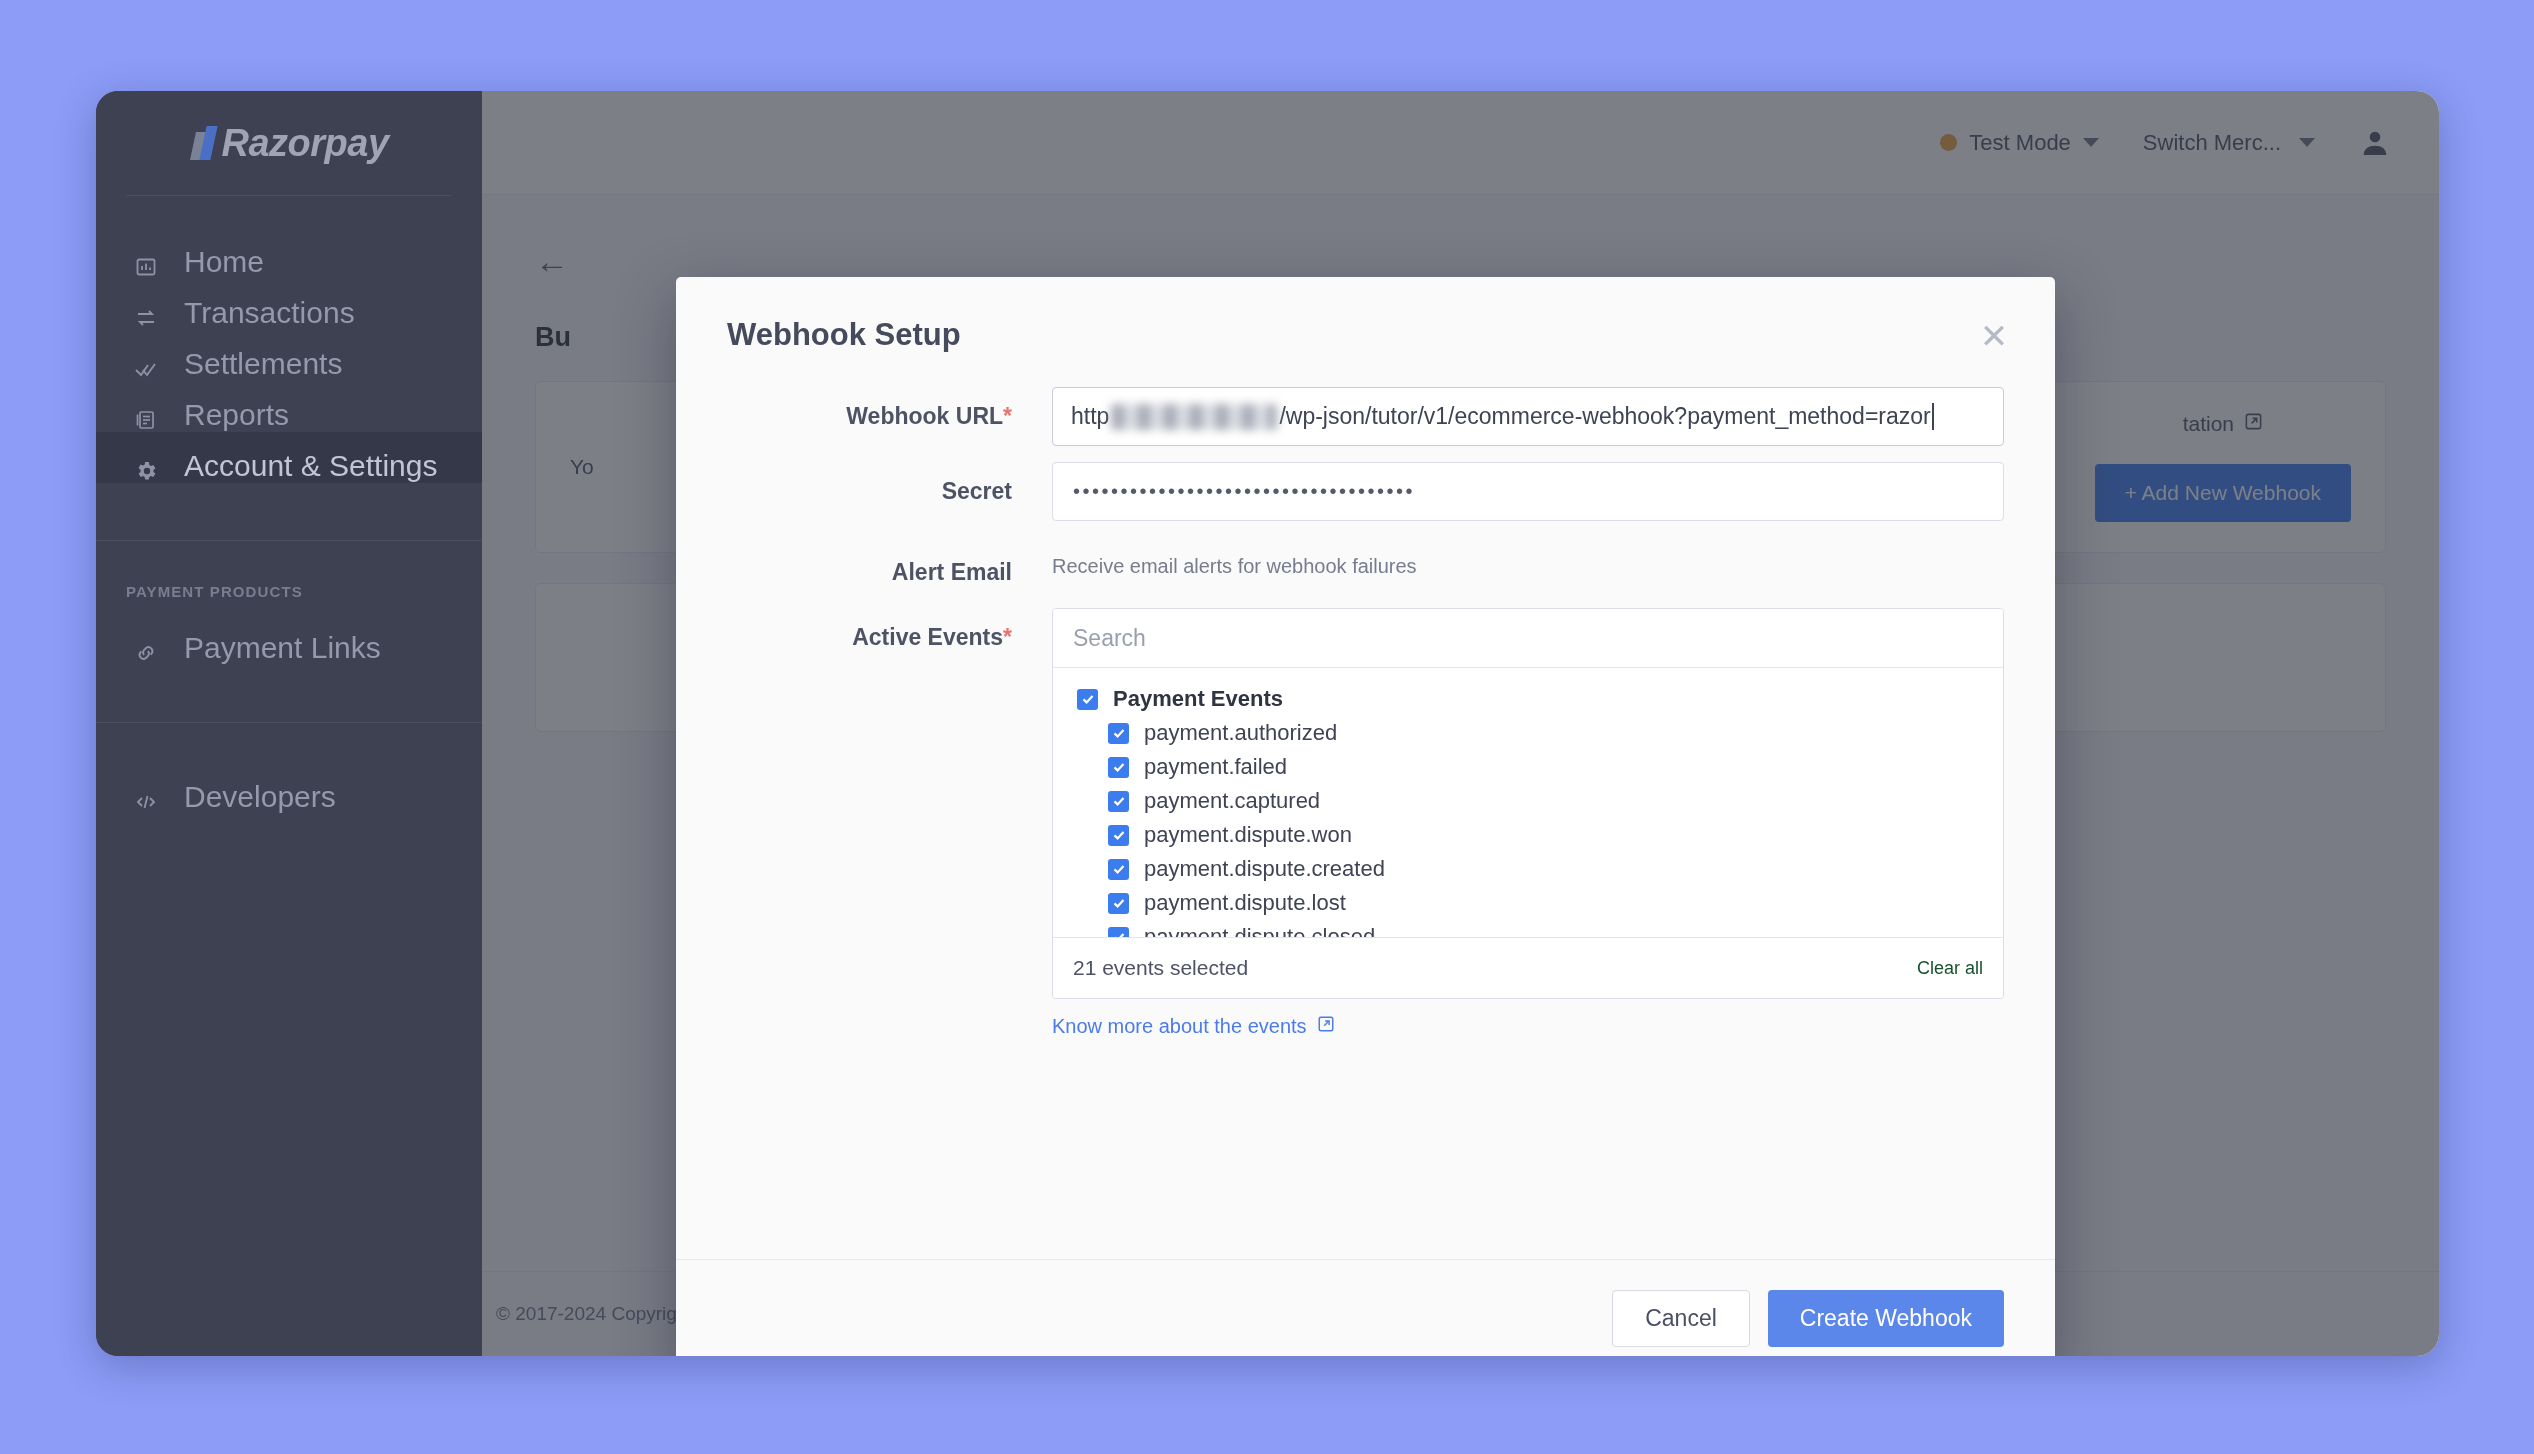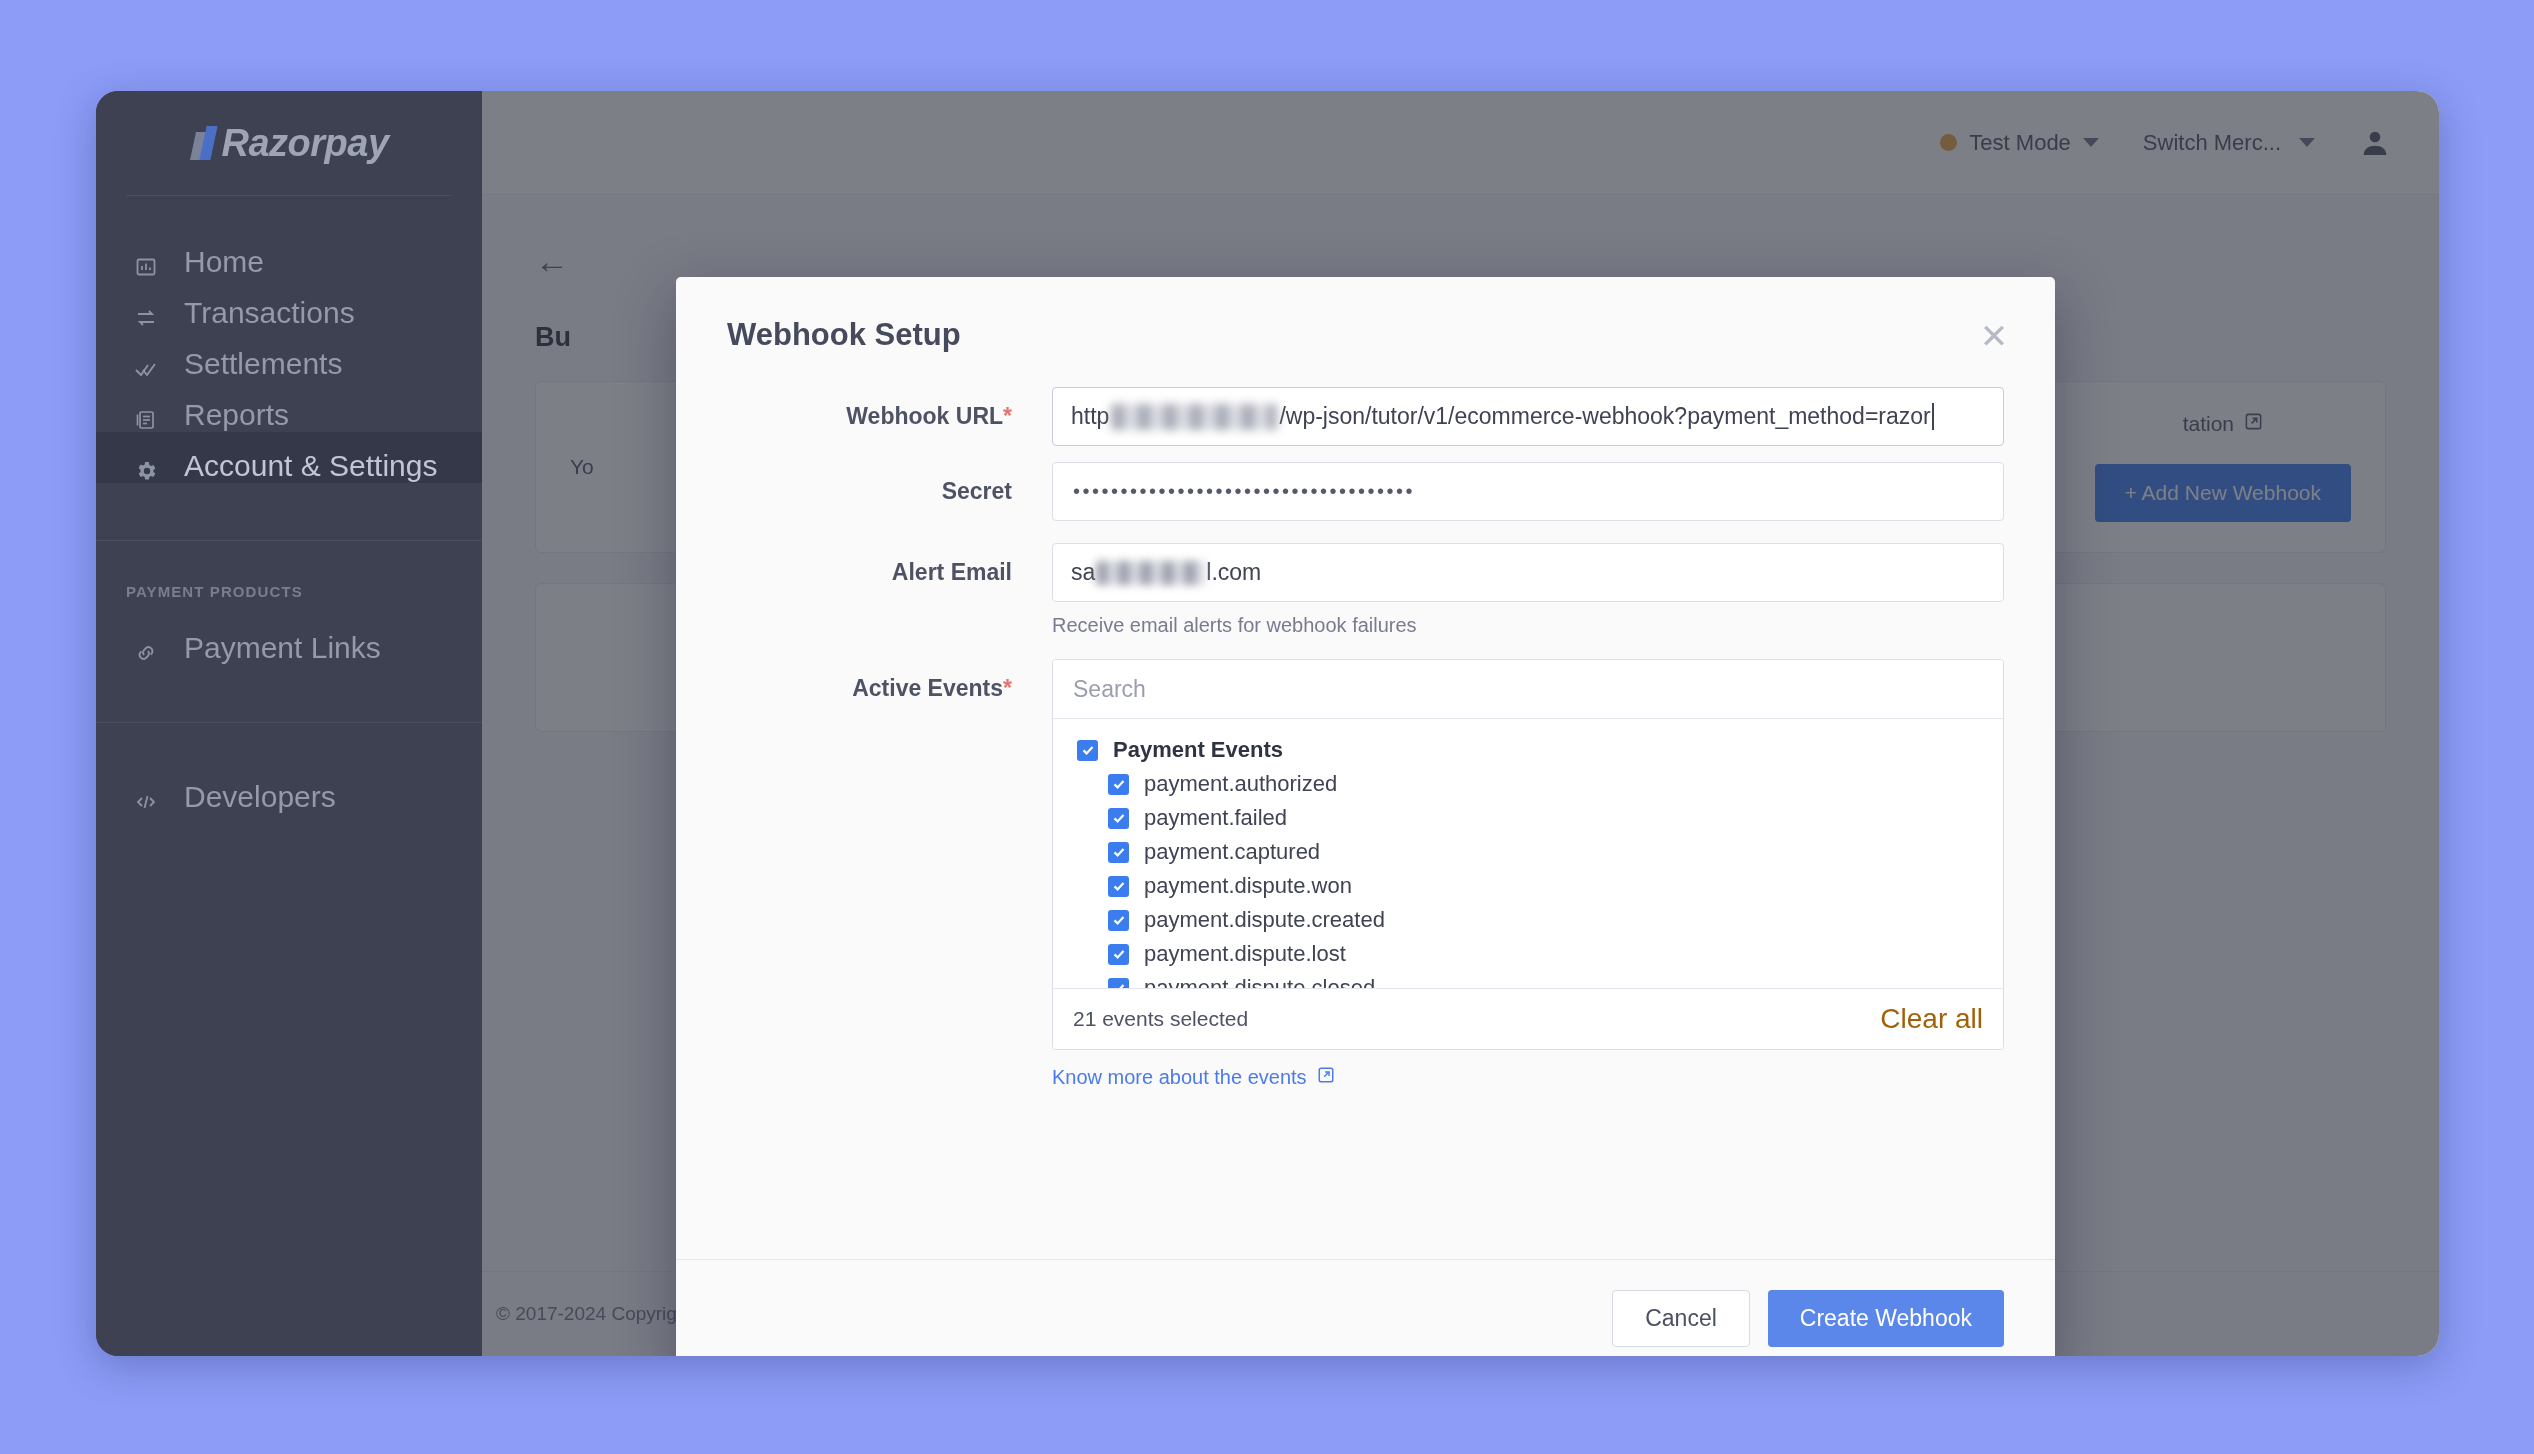--- a/index.html
+++ b/index.html
@@ -219,21 +219,21 @@
   }
   .cb svg { display: block; }
   .event-label { font-size: 22px; color: #3f4353; }
   .event-row.group .event-label { font-weight: bold; color: #2f3342; }
   .events-footer {
     border-top: 1px solid #e3e5ec;
     height: 61px; display: flex; align-items: center; justify-content: space-between;
     padding: 0 20px; background: #fff;
   }
   .events-count { font-size: 21px; color: #4d5265; }
-  .clear-all { font-size: 28px; color: #a16207; cursor: pointer; }
+  .clear-all { font-size: 18px; color: #14532d; cursor: pointer; }
 
   .know-more { margin-top: 16px; }
 
   .modal-footer {
     border-top: 1px solid #e6e7ed;
     height: 117px; flex: 0 0 117px;
     display: flex; align-items: center; justify-content: flex-end;
     gap: 18px; padding-right: 51px;
     background: #fafafa;
   }
@@ -437,25 +437,20 @@
         <div class="field-control">
           <div class="secret-display">
             <span>••••••••••••••••••••••••••••••••••••</span>
           </div>
         </div>
       </div>
 
       <div class="field-row" style="margin-top:22px">
         <div class="field-label">Alert Email</div>
         <div class="field-control">
-          <div class="url-display" style="border-color:#dcdee6">
-            <span>sa</span>
-              <span class="blur-chip-sm"></span>
-              <span>l.com</span>
-          </div>
           <div class="help-text">Receive email alerts for webhook failures</div>
         </div>
       </div>
 
       <div class="field-row" style="margin-top:22px">
         <div class="field-label">
           <span>Active Events</span><span class="req">*</span>
         </div>
         <div class="field-control">
           <div class="events-box">

